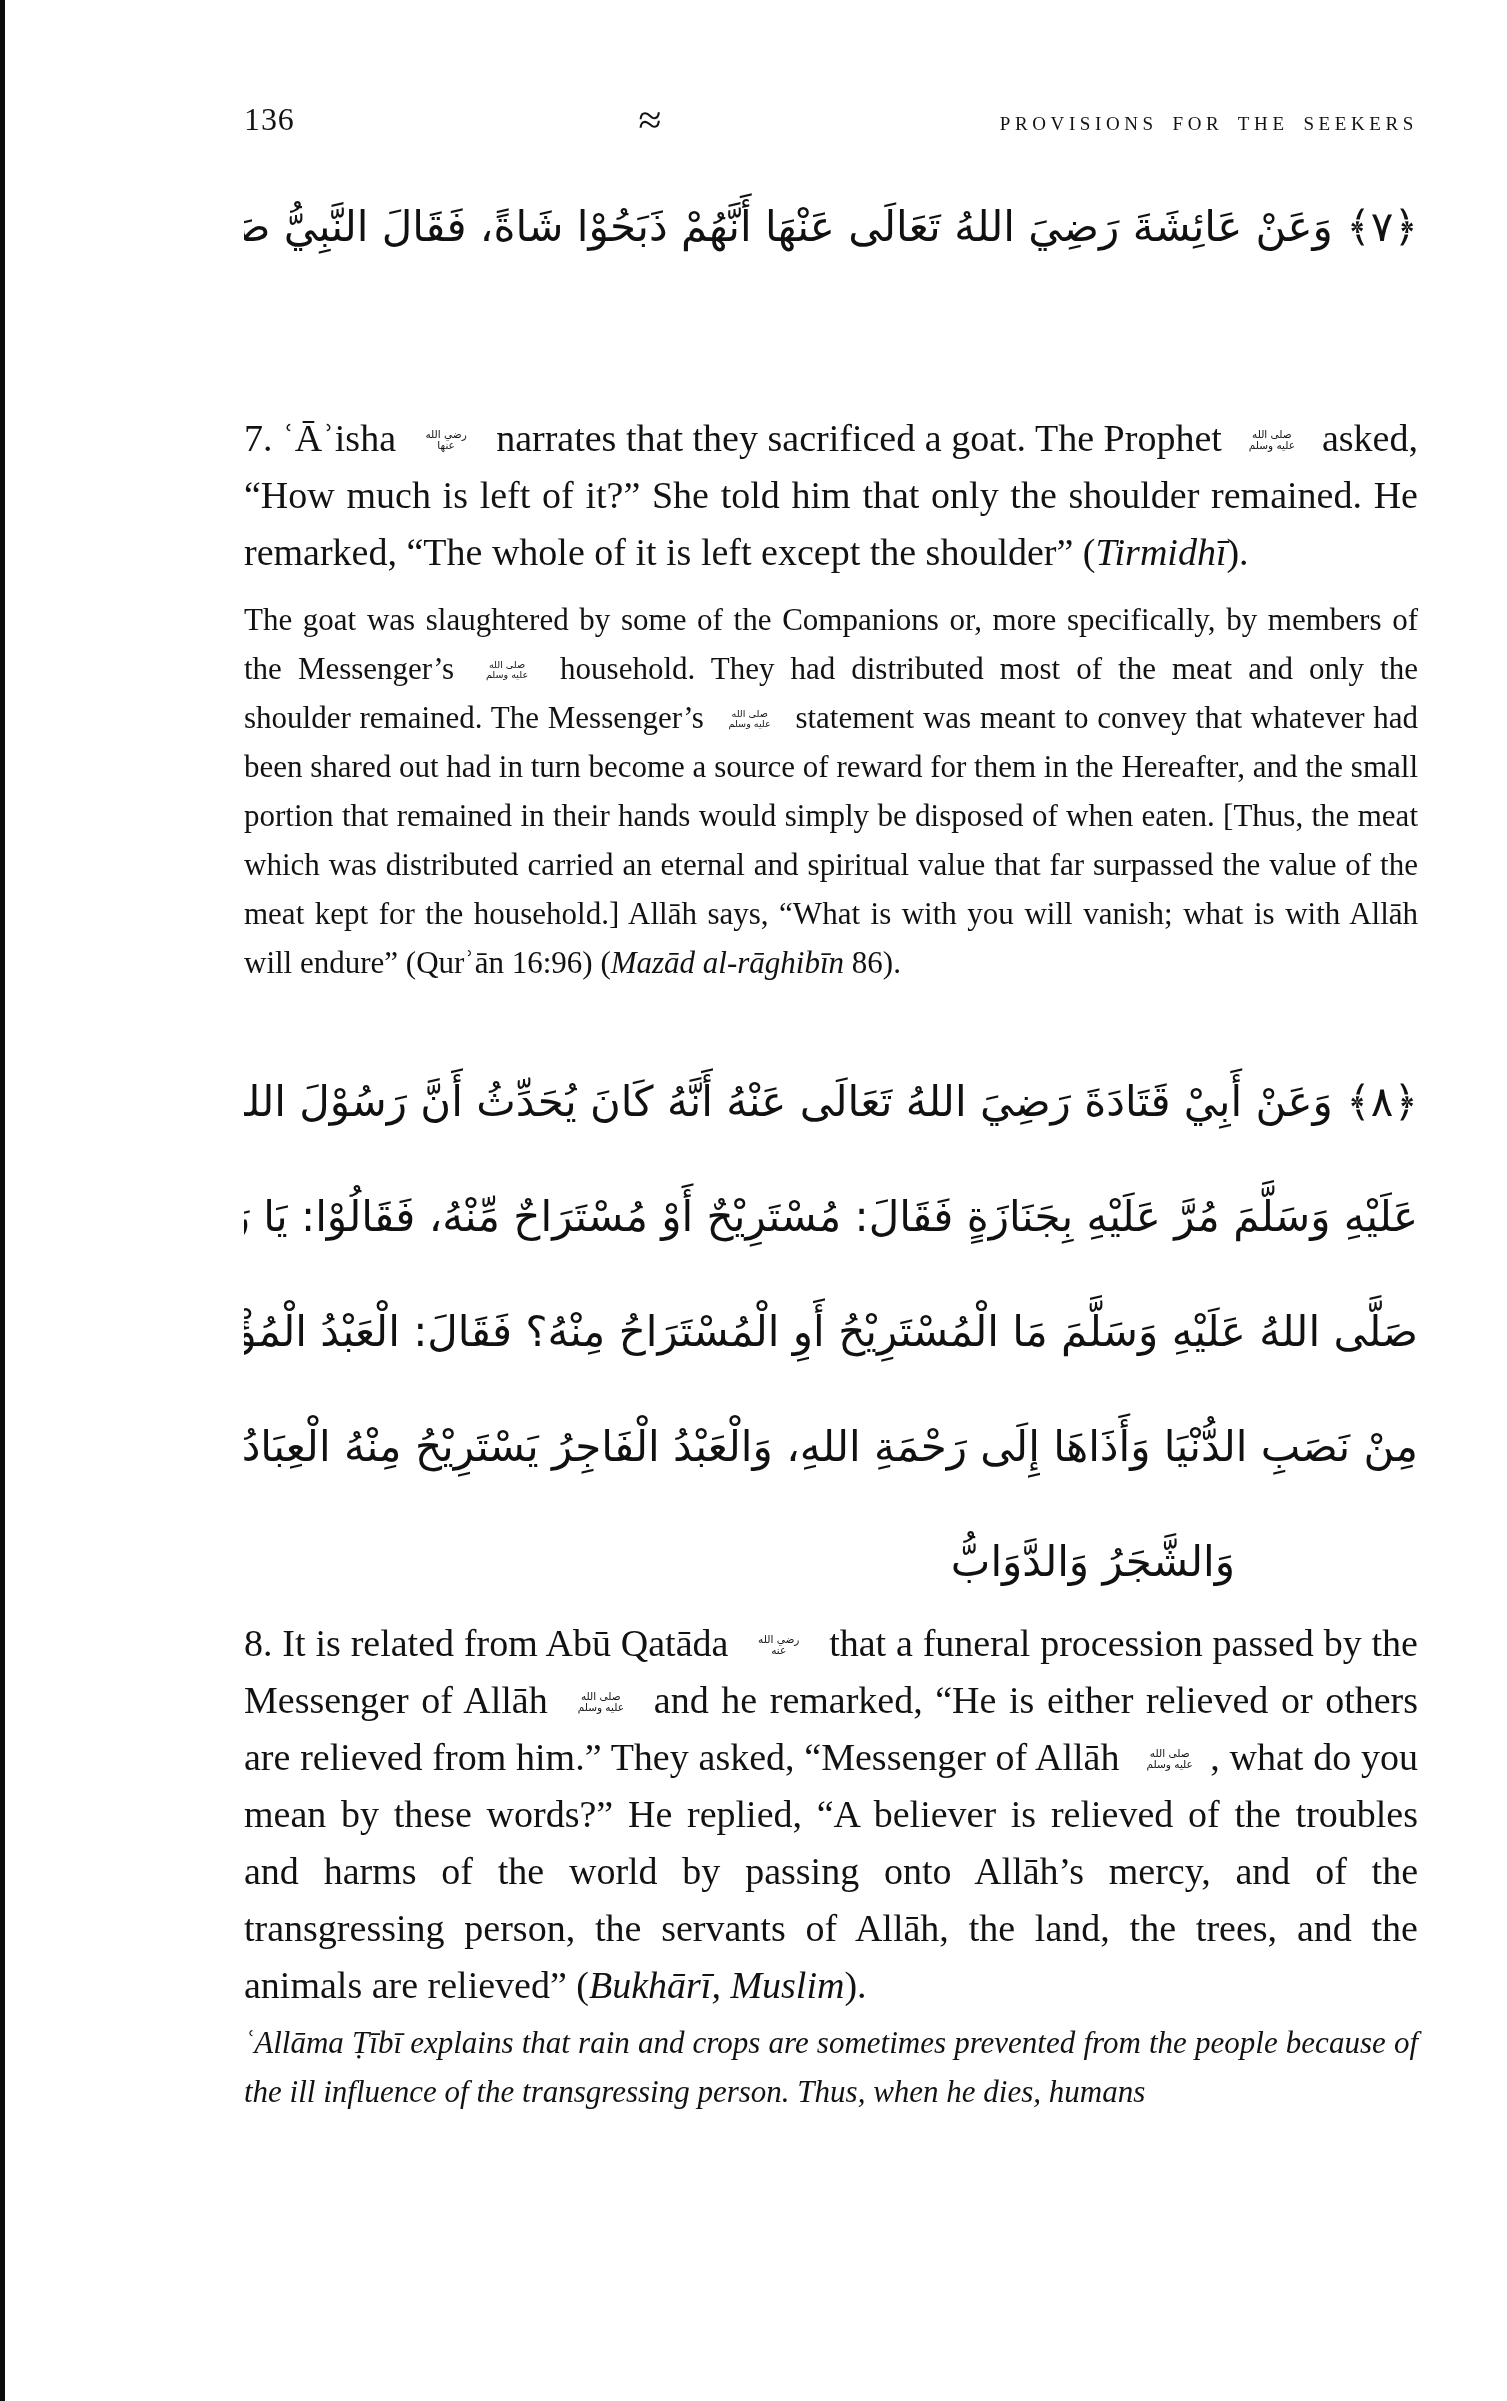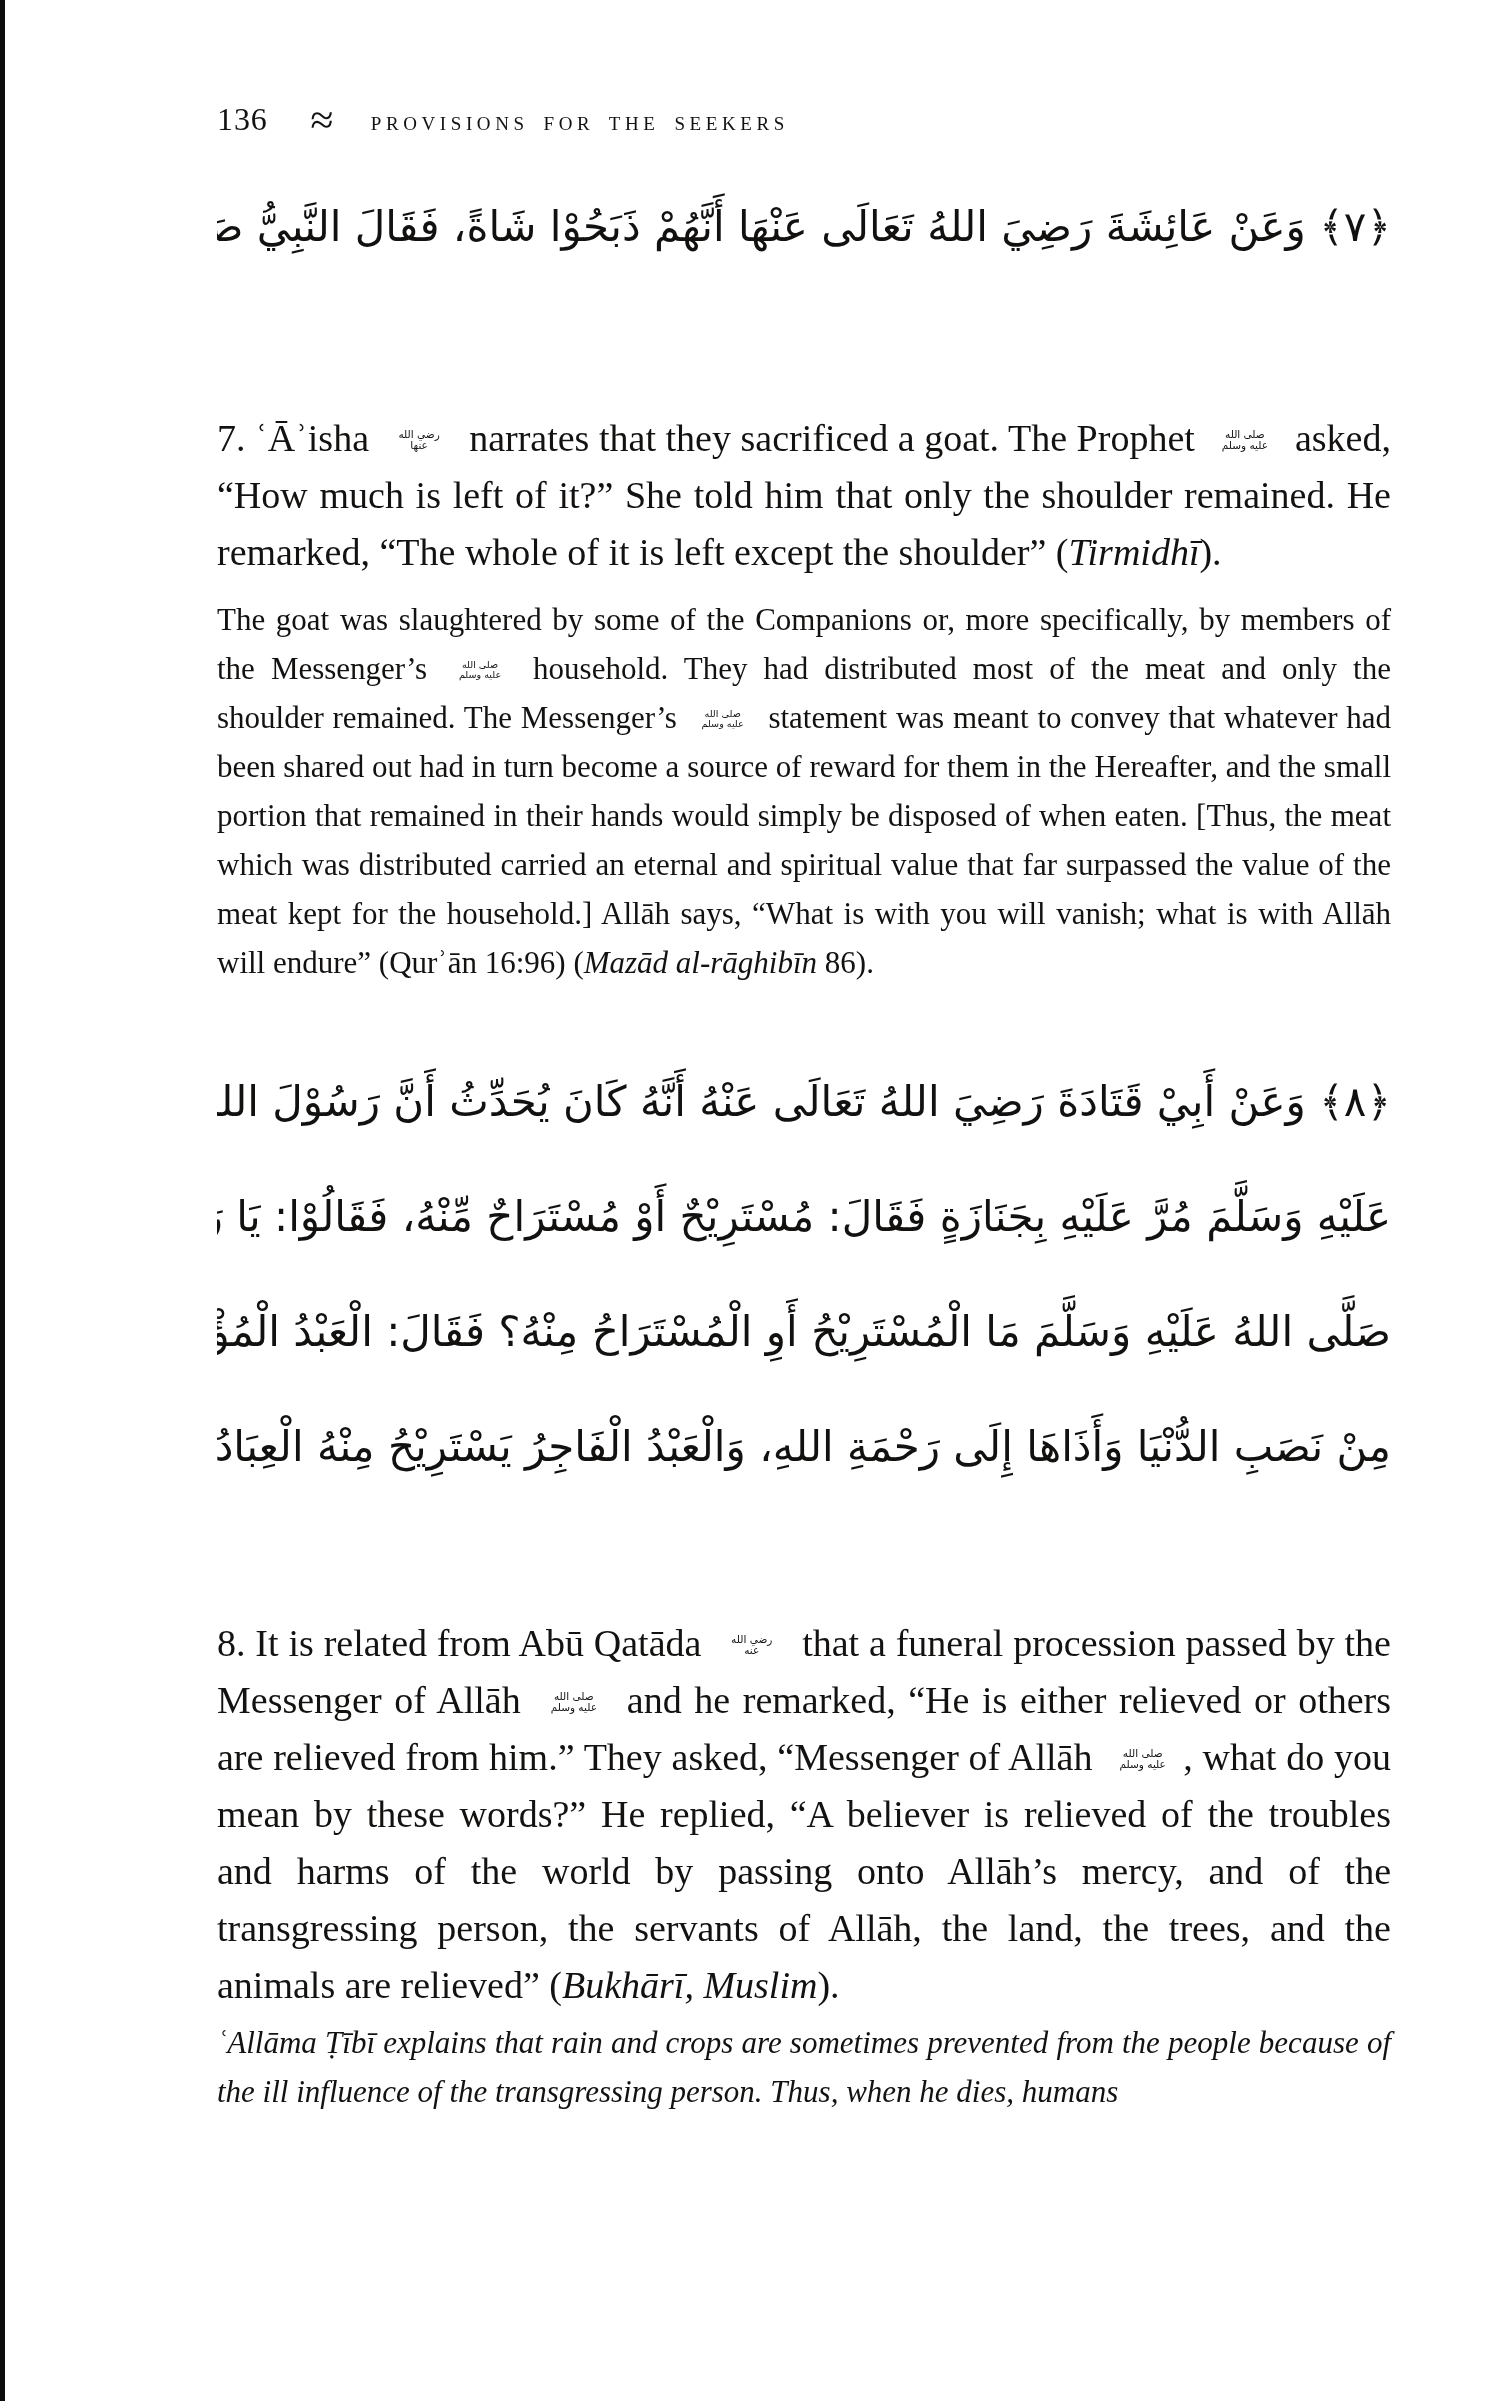--- a/index.html
+++ b/index.html
@@ -14,21 +14,21 @@
     overflow: hidden;
     font-family: "Liberation Serif", "DejaVu Serif", serif;
     color: #141210;
   }
   .gutter {
     position: absolute;
     left: 0; top: 0;
     width: 4.6px; height: 2401px;
     background: #0c0c0c;
   }
-  .content-abs { position: absolute; left: 217px; width: 1174px; }
+  .content-abs { position: absolute; left: 244px; width: 1174px; justify-content: space-between; }
 
   
   .pagehead {
     top: 101px;
     display: flex;
     align-items: baseline;
   }
   .pagenum {
     font-size: 32px;
     letter-spacing: 0.9px;
@@ -117,18 +117,19 @@
 
 <p class="content-abs trans" style="top:410px; margin:0;"><span>7.  ʿĀʾisha </span><span class="hon">رضي الله عنها</span><span> narrates that they sacrificed a goat. The Prophet </span><span class="hon">صلى الله عليه وسلم</span><span> asked, “How much is left of it?” She told him that only the shoulder remained. He remarked, “The whole of it is left except the shoulder” (</span><span class="it">Tirmidhī</span><span>).</span></p>
 
 <p class="content-abs comm" style="top:595px; margin:0;"><span>The goat was slaughtered by some of the Companions or, more specifically, by members of the Messenger’s </span><span class="hon">صلى الله عليه وسلم</span><span> household. They had distributed most of the meat and only the shoulder remained. The Messenger’s </span><span class="hon">صلى الله عليه وسلم</span><span> statement was meant to convey that whatever had been shared out had in turn become a source of reward for them in the Hereafter, and the small portion that remained in their hands would simply be disposed of when eaten. [Thus, the meat which was distributed carried an eternal and spiritual value that far surpassed the value of the meat kept for the household.] Allāh says, “What is with you will vanish; what is with Allāh will endure” (Qurʾān 16:96) (</span><span class="it">Mazād al-rāghibīn</span><span> 86).</span></p>
 
 <section class="content-abs arabic" style="top:1044px;">
   <div class="ar-line">﴿٨﴾ وَعَنْ أَبِيْ قَتَادَةَ رَضِيَ اللهُ تَعَالَى عَنْهُ أَنَّهُ كَانَ يُحَدِّثُ أَنَّ رَسُوْلَ اللهِ صَلَّى اللهُ</div>
   <div class="ar-line">عَلَيْهِ وَسَلَّمَ مُرَّ عَلَيْهِ بِجَنَازَةٍ فَقَالَ: مُسْتَرِيْحٌ أَوْ مُسْتَرَاحٌ مِّنْهُ، فَقَالُوْا: يَا رَسُوْلَ اللهِ</div>
   <div class="ar-line">صَلَّى اللهُ عَلَيْهِ وَسَلَّمَ مَا الْمُسْتَرِيْحُ أَوِ الْمُسْتَرَاحُ مِنْهُ؟ فَقَالَ: الْعَبْدُ الْمُؤْمِنُ يَسْتَرِيْحُ</div>
   <div class="ar-line">مِنْ نَصَبِ الدُّنْيَا وَأَذَاهَا إِلَى رَحْمَةِ اللهِ، وَالْعَبْدُ الْفَاجِرُ يَسْتَرِيْحُ مِنْهُ الْعِبَادُ وَالْبِلَادُ</div>
+  <div class="ar-line ar-last">وَالشَّجَرُ وَالدَّوَابُّ</div>
 </section>
 
 <p class="content-abs trans" style="top:1615px; margin:0;"><span>8.  It is related from Abū Qatāda </span><span class="hon">رضي الله عنه</span><span> that a funeral procession passed by the Messenger of Allāh </span><span class="hon">صلى الله عليه وسلم</span><span> and he remarked, “He is either relieved or others are relieved from him.” They asked, “Messenger of Allāh </span><span class="hon">صلى الله عليه وسلم</span><span>, what do you mean by these words?” He replied, “A believer is relieved of the troubles and harms of the world by passing onto Allāh’s mercy, and of the transgressing person, the servants of Allāh, the land, the trees, and the animals are relieved” (</span><span class="it">Bukhārī, Muslim</span><span>).</span></p>
 
 <p class="content-abs comm" style="top:2018px; margin:0;font-style:italic;"><span>ʿAllāma Ṭībī explains that rain and crops are sometimes prevented from the people because of the ill influence of the transgressing person. Thus, when he dies, humans</span></p>
 
 
 </body></html>

